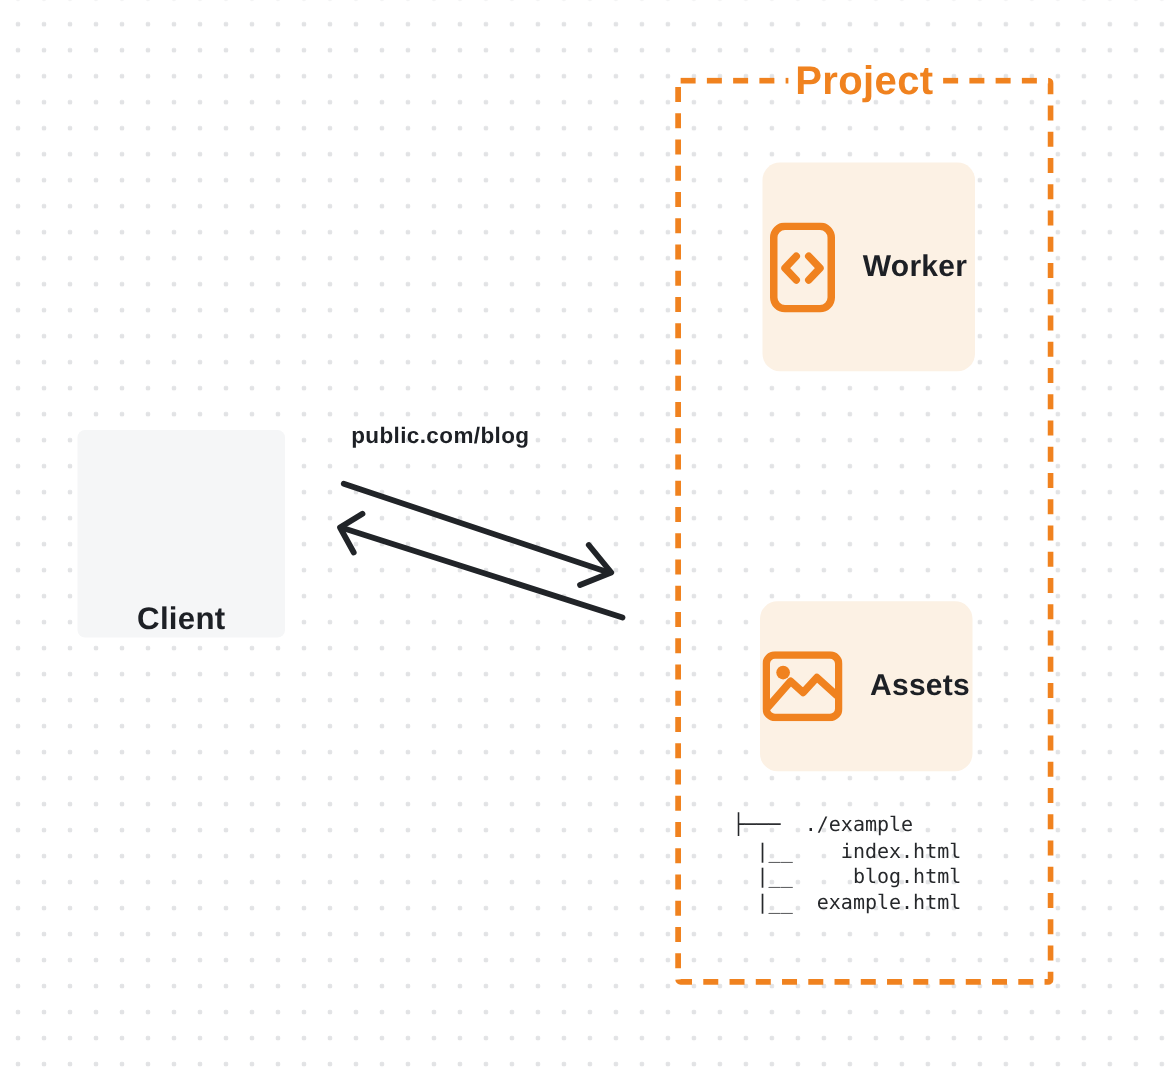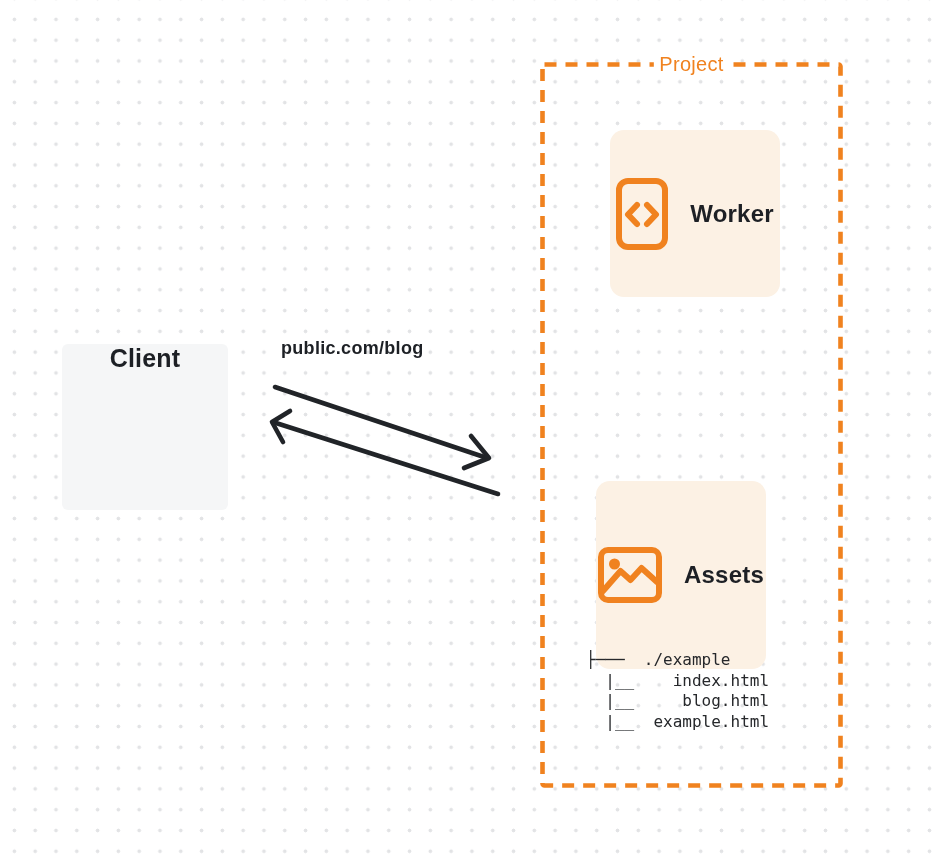--- a/index.html
+++ b/index.html
@@ -39,21 +39,21 @@
     stroke-linecap: round;
     stroke-linejoin: round;
   }
   .client-box {
     position: absolute;
     left: 62px; top: 344px;
     width: 166px; height: 166px;
     background: var(--client_bg);
     border-radius: 6px;
     display: flex;
-    align-items: flex-start;
+    align-items: flex-end;
     justify-content: center;
   }
   .client-box span {
     font-size: 25px;
     font-weight: 700;
     color: var(--ink);
     letter-spacing: 0.2px;
   }
   .request-label {
     position: absolute;
@@ -79,39 +79,39 @@
     stroke-width: 4.6;
     stroke-dasharray: 12 9;
   }
   .project-label {
     position: absolute;
     top: -12px;
     left: 50%;
     transform: translateX(-50%);
     background: var(--page_bg);
     padding: 0 6px;
-    font-size: 20px;
-    font-weight: 400;
+    font-size: 32px;
+    font-weight: 700;
     color: var(--accent);
     letter-spacing: 0.3px;
     line-height: 28px;
     white-space: nowrap;
   }
   .card {
     position: absolute;
     width: 170px;
     background: var(--card_bg);
     border-radius: 14px;
     display: flex;
     align-items: center;
     justify-content: center;
     gap: 22px;
   }
   .worker-card { left: 70px; top: 68px;  height: 167px; }
-  .assets-card { left: 56px; top: 419px; height: 188px; }
+  .assets-card { left: 68px; top: 419px; height: 136px; }
   .card-label {
     font-size: 24px;
     font-weight: 700;
     color: var(--ink);
     letter-spacing: 0.2px;
   }
   .icon { display: block; }
   .accent-stroke {
     fill: none;
     stroke: var(--accent);

